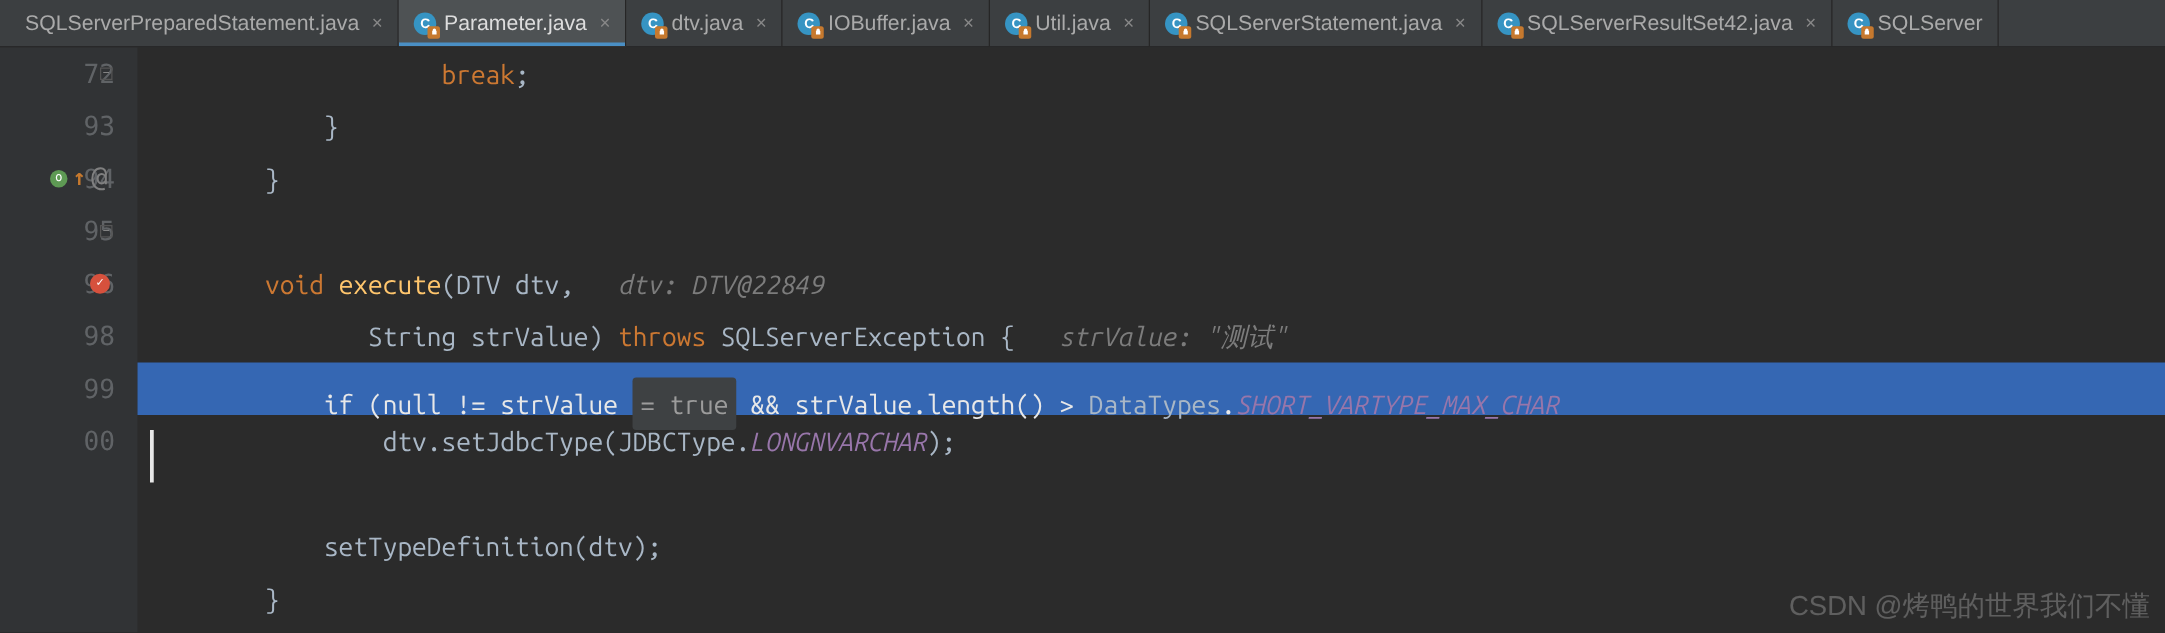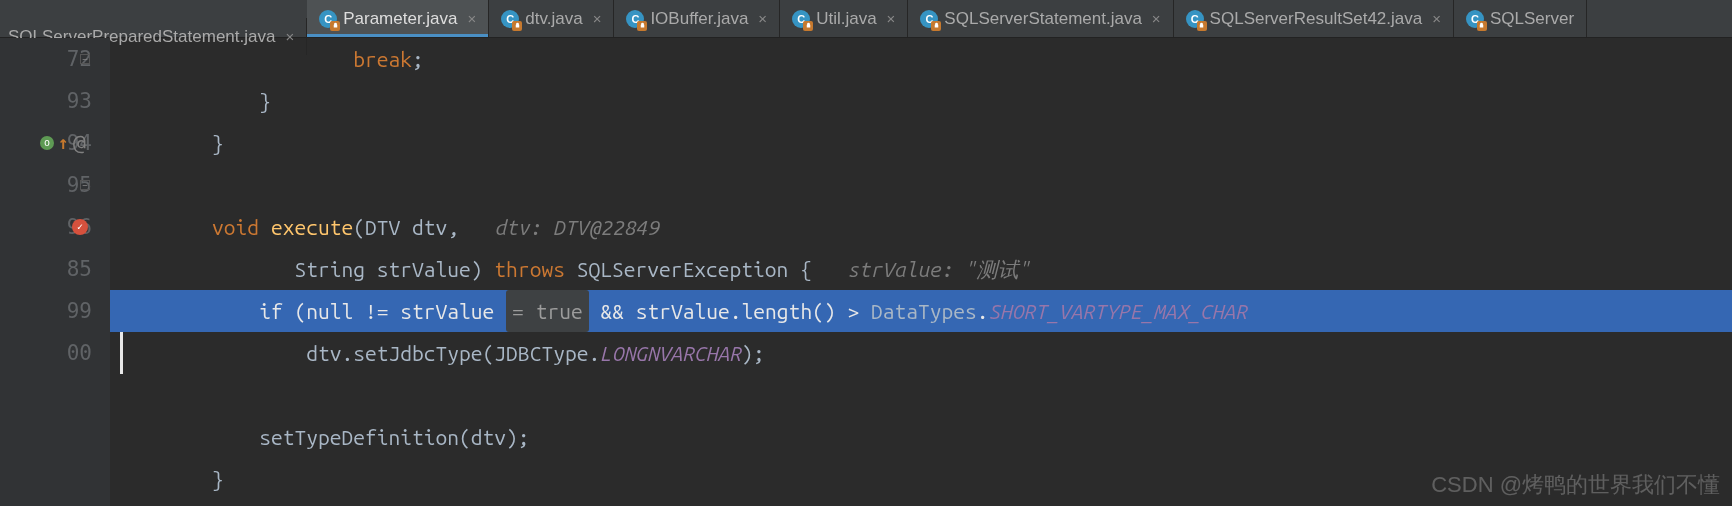--- a/index.html
+++ b/index.html
@@ -37,21 +37,21 @@
   .tab.active {
     background: #4e5254;
     color: #ddd;
     box-shadow: inset 0 -3px 0 #4a8fc4;
   }
   .tab .close {
     font-size: 15px;
     color: #888;
     margin-left: 4px;
   }
-  .tab:first-child { padding-left: 8px; margin-top: 18px; }
+  .tab:first-child { padding-left: 20px; }
 
   .tab-icon {
     width: 18px; height: 18px;
     position: relative;
     flex: 0 0 18px;
   }
   .tab-icon .base {
     position: absolute; inset: 0;
     border-radius: 50%;
     background: #3694c3;
@@ -151,20 +151,21 @@
   .id { color:#a9b7c6; }
   .op { color:#a9b7c6; }
   .hint { color:#7c7c7c; font-style:italic; }
   .hintbox {
     display:inline-block;
     background:#3e4143;
     padding:0 6px;
     border-radius:3px;
     color:#9c9c9c;
     font-style:normal;
+    margin-top:12px;
   }
   .const { color:#9876aa; font-style:italic; }
 
   .watermark {
     position:absolute;
     right:12px; bottom:6px;
     color:rgba(230,230,230,.28);
     font-family: "Microsoft YaHei","PingFang SC",sans-serif;
     font-size:22px;
     pointer-events:none;
@@ -268,21 +269,21 @@
   <div class="gutter" id="gutter">
       <div class="row"><span class="num">72</span><span class="fold">−</span></div>
       <div class="row"><span class="num">93</span></div>
       <div class="row"><span class="num">94</span><span class="mark">
           <span class="override">o</span>
           <span class="uparrow">↑</span>
           <span class="at">@</span>
         </span></div>
       <div class="row"><span class="num">95</span><span class="fold">−</span></div>
       <div class="row"><span class="num">96</span><span class="bp"></span></div>
-      <div class="row"><span class="num">85</span></div>
+      <div class="row"><span class="num">98</span></div>
       <div class="row"><span class="num">99</span></div>
       <div class="row"><span class="num">00</span></div>
     </div>
 
   <div class="code" id="code"><div class="row">                    <span class="kw">break</span><span class="op">;</span></div><div class="row">            <span class="op">}</span></div><div class="row">        <span class="op">}</span></div><div class="row"></div><div class="row">        <span class="kw">void </span><span class="fn">execute</span><span class="op">(</span><span class="ty">DTV </span><span class="id">dtv</span><span class="op">,   </span><span class="hint">dtv: DTV@22849</span></div><div class="row">               <span class="ty">String </span><span class="id">strValue</span><span class="op">) </span><span class="kw">throws </span><span class="ty">SQLServerException </span><span class="op">{   </span><span class="hint">strValue: "测试"</span></div><div class="row highlight" style="position: relative;">            <span class="kw">if </span><span class="op">(</span><span class="kw">null </span><span class="op">!= </span><span class="id">strValue </span><span class="hintbox">= true</span><span class="op"> &amp;&amp; </span><span class="id">strValue</span><span class="op">.</span><span class="id">length</span><span class="op">() &gt; </span><span class="ty">DataTypes</span><span class="op">.</span><span class="const">SHORT_VARTYPE_MAX_CHAR</span><div style="position: absolute; left: 10px; width: 3px; height: 42px; background: rgb(232, 232, 232);"></div></div><div class="row">                <span class="id">dtv</span><span class="op">.</span><span class="id">setJdbcType</span><span class="op">(</span><span class="ty">JDBCType</span><span class="op">.</span><span class="const">LONGNVARCHAR</span><span class="op">);</span></div><div class="row"></div><div class="row">            <span class="id">setTypeDefinition</span><span class="op">(</span><span class="id">dtv</span><span class="op">);</span></div><div class="row">        <span class="op">}</span></div></div>
 
   <div class="watermark">CSDN @烤鸭的世界我们不懂</div>
 </div>
 
 </body></html>

